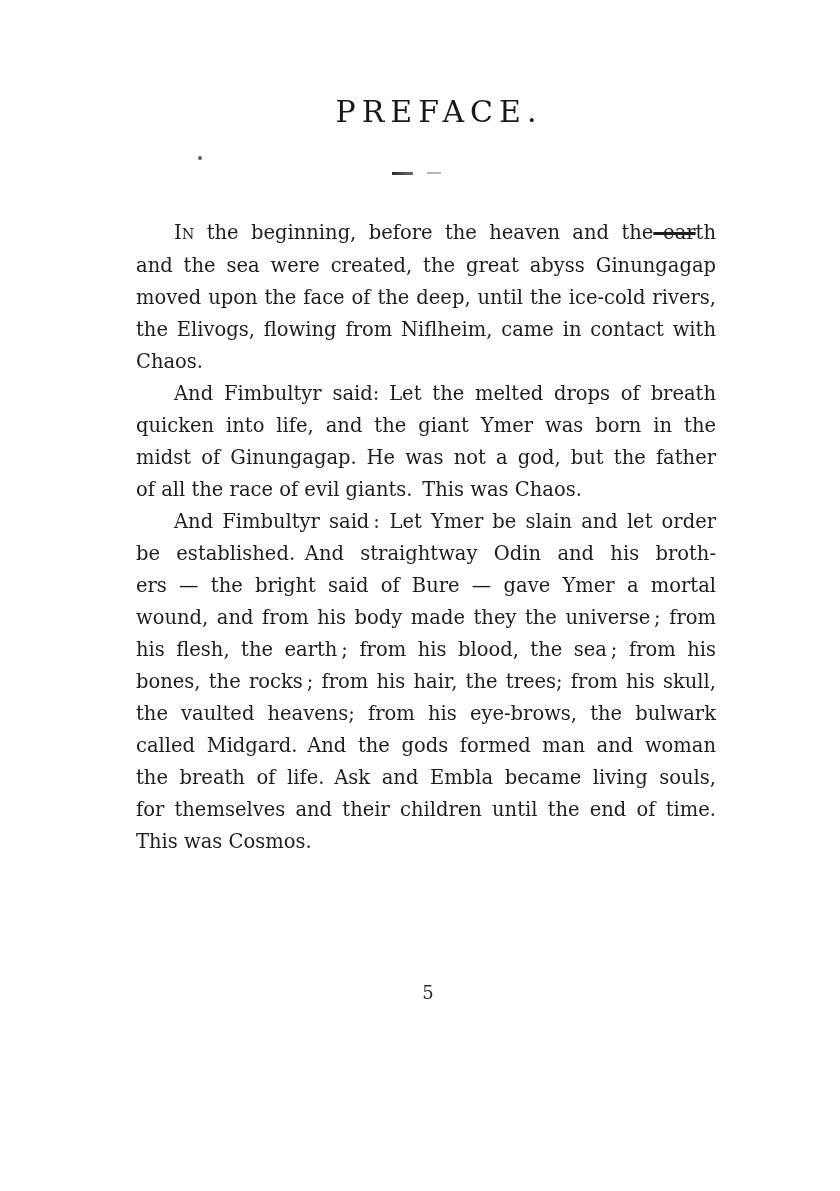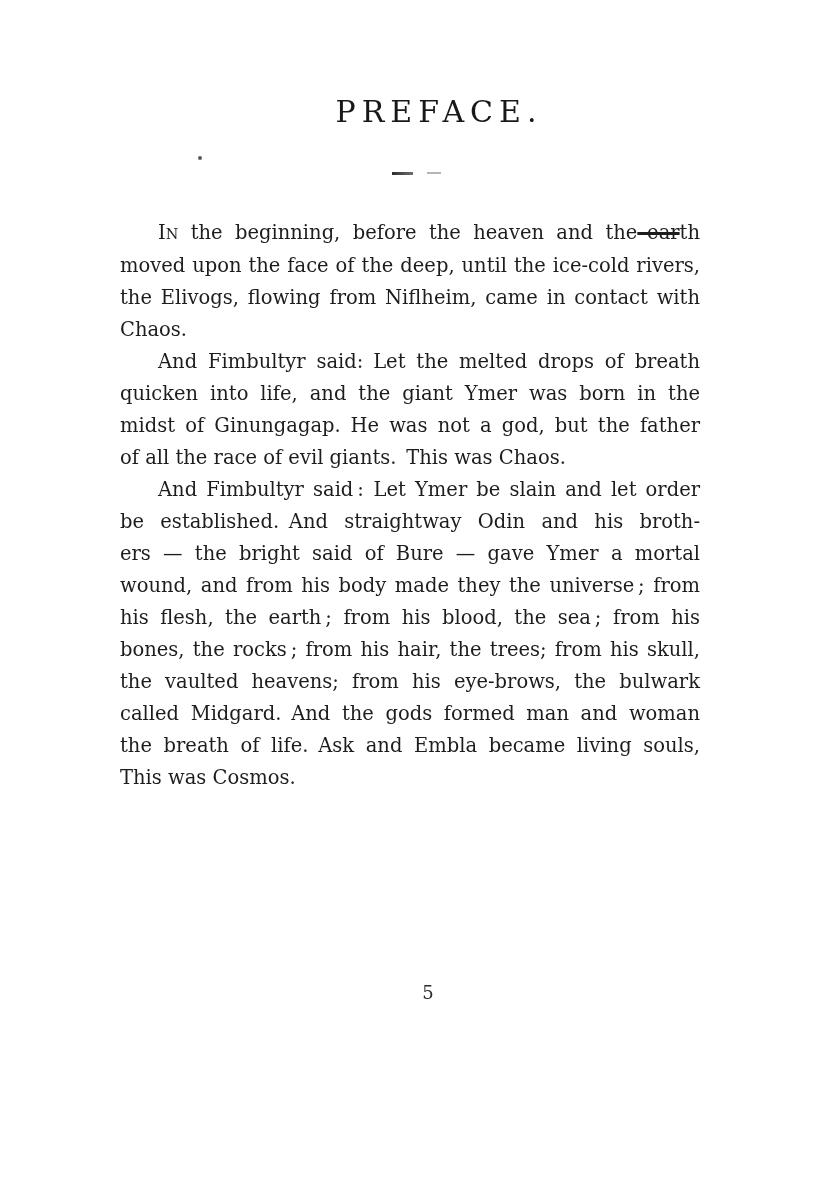--- a/index.html
+++ b/index.html
@@ -59,21 +59,21 @@
   }
   .dash-light {
     width: 14px;
     height: 2px;
     background: #b5b5b5;
     margin-left: 9px;
     margin-top: 1px;
   }
   .text-block {
     position: absolute;
-    left: 120px;
+    left: 136px;
     top: 217px;
     width: 580px;
     font-size: 19.5px;
     line-height: 32px;
     color: #1d1d1d;
   }
   .para {
     margin: 0;
   }
   .line {
@@ -108,37 +108,39 @@
 <div class="page">
   <h1 class="title">PREFACE.</h1>
   <div class="speck"></div>
   <div class="ornament">
     <span class="dash dash-dark"></span>
     <span class="dash dash-light"></span>
   </div>
   <div class="text-block">
       <div class="para">
         <div class="line first-line"><span>I</span><span class="small-cap">N</span><span> the beginning, before the heaven and the</span><span class="ink-strike">–ear</span><span>th</span></div>
+        <div class="line">and the sea were created, the great abyss Ginungagap</div>
         <div class="line">moved upon the face of the deep, until the ice-cold rivers,</div>
         <div class="line">the Elivogs, flowing from Niflheim, came in contact with</div>
         <div class="line para-end">Chaos.</div>
       </div>
       <div class="para">
         <div class="line first-line">And Fimbultyr said: Let the melted drops of breath</div>
         <div class="line">quicken into life, and the giant Ymer was born in the</div>
         <div class="line">midst of Ginungagap. He was not a god, but the father</div>
         <div class="line para-end">of all the race of evil giants. This was Chaos.</div>
       </div>
       <div class="para">
         <div class="line first-line">And Fimbultyr said : Let Ymer be slain and let order</div>
         <div class="line">be established. And straightway Odin and his broth-</div>
         <div class="line">ers — the bright said of Bure — gave Ymer a mortal</div>
         <div class="line">wound, and from his body made they the universe ; from</div>
         <div class="line">his flesh, the earth ; from his blood, the sea ; from his</div>
         <div class="line">bones, the rocks ; from his hair, the trees; from his skull,</div>
         <div class="line">the vaulted heavens; from his eye-brows, the bulwark</div>
         <div class="line">called Midgard. And the gods formed man and woman</div>
         <div class="line">the breath of life. Ask and Embla became living souls,</div>
+        <div class="line">for themselves and their children until the end of time.</div>
         <div class="line para-end">This was Cosmos.</div>
       </div>
     </div>
   <div class="page-number">5</div>
 </div>
 
 </body></html>

